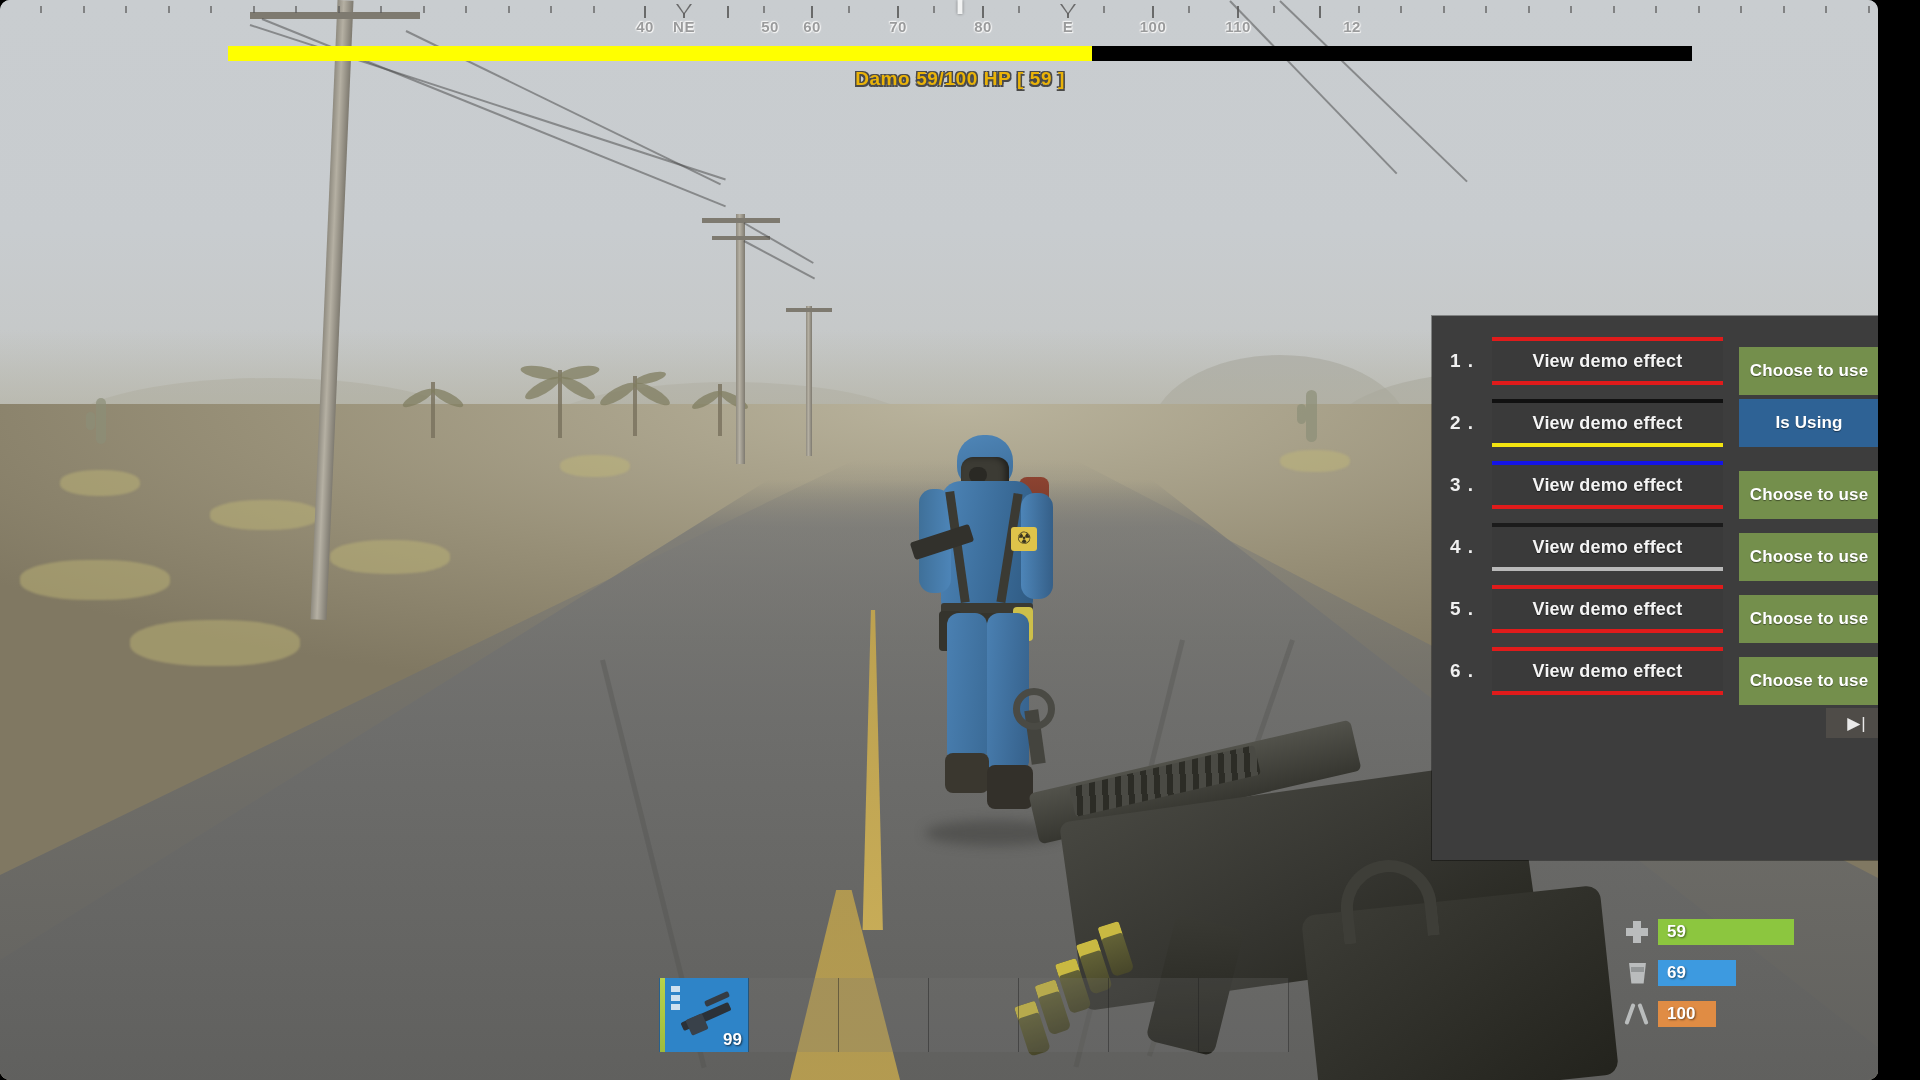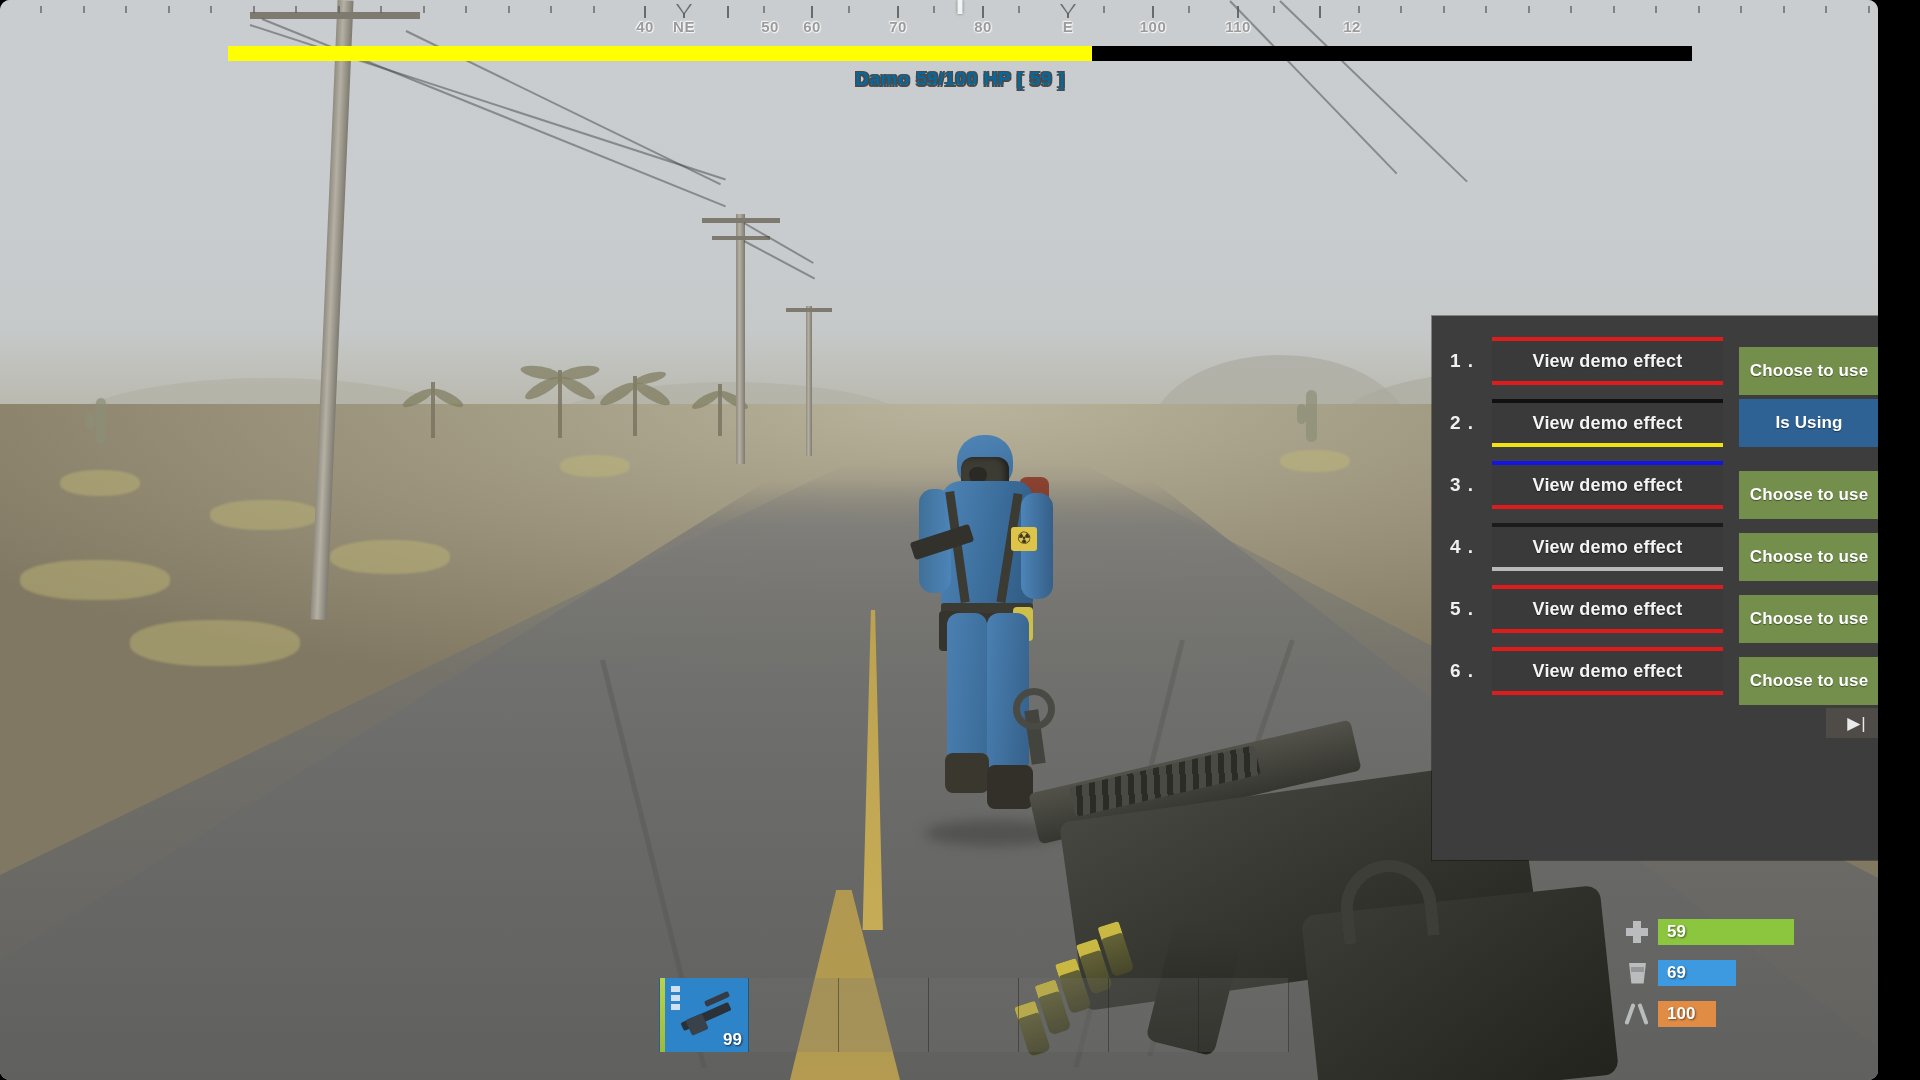--- a/index.html
+++ b/index.html
@@ -131,21 +131,21 @@
   .c-player{
     position:absolute; left:960px; top:0; width:5px; height:14px;
     background:#f2f3f3; transform:translateX(-50%); box-shadow:0 0 3px rgba(0,0,0,.45);
   }
 
   
   .hpwrap{ position:absolute; left:228px; top:46px; width:1464px; }
   .hpbar{ position:relative; width:100%; height:15px; background:#000; }
   .hpfill{ position:absolute; left:0; top:0; height:100%; background:#ffff00; }
   .hptext{
-    margin-top:7px; text-align:center; font-size:19px; font-weight:bold; color:#0369a1;
+    margin-top:7px; text-align:center; font-size:19px; font-weight:bold; color:#eab308;
     text-shadow:-1.5px -1.5px 0 #4a4a4a,1.5px -1.5px 0 #4a4a4a,-1.5px 1.5px 0 #4a4a4a,1.5px 1.5px 0 #4a4a4a;
     letter-spacing:.6px;
   }
 
   
   .panel{
     position:absolute; left:1432px; top:316px; width:478px; height:544px;
     background:#3d3d3d; box-shadow:0 0 0 1px rgba(0,0,0,.35);
   }
   .panel-header{

